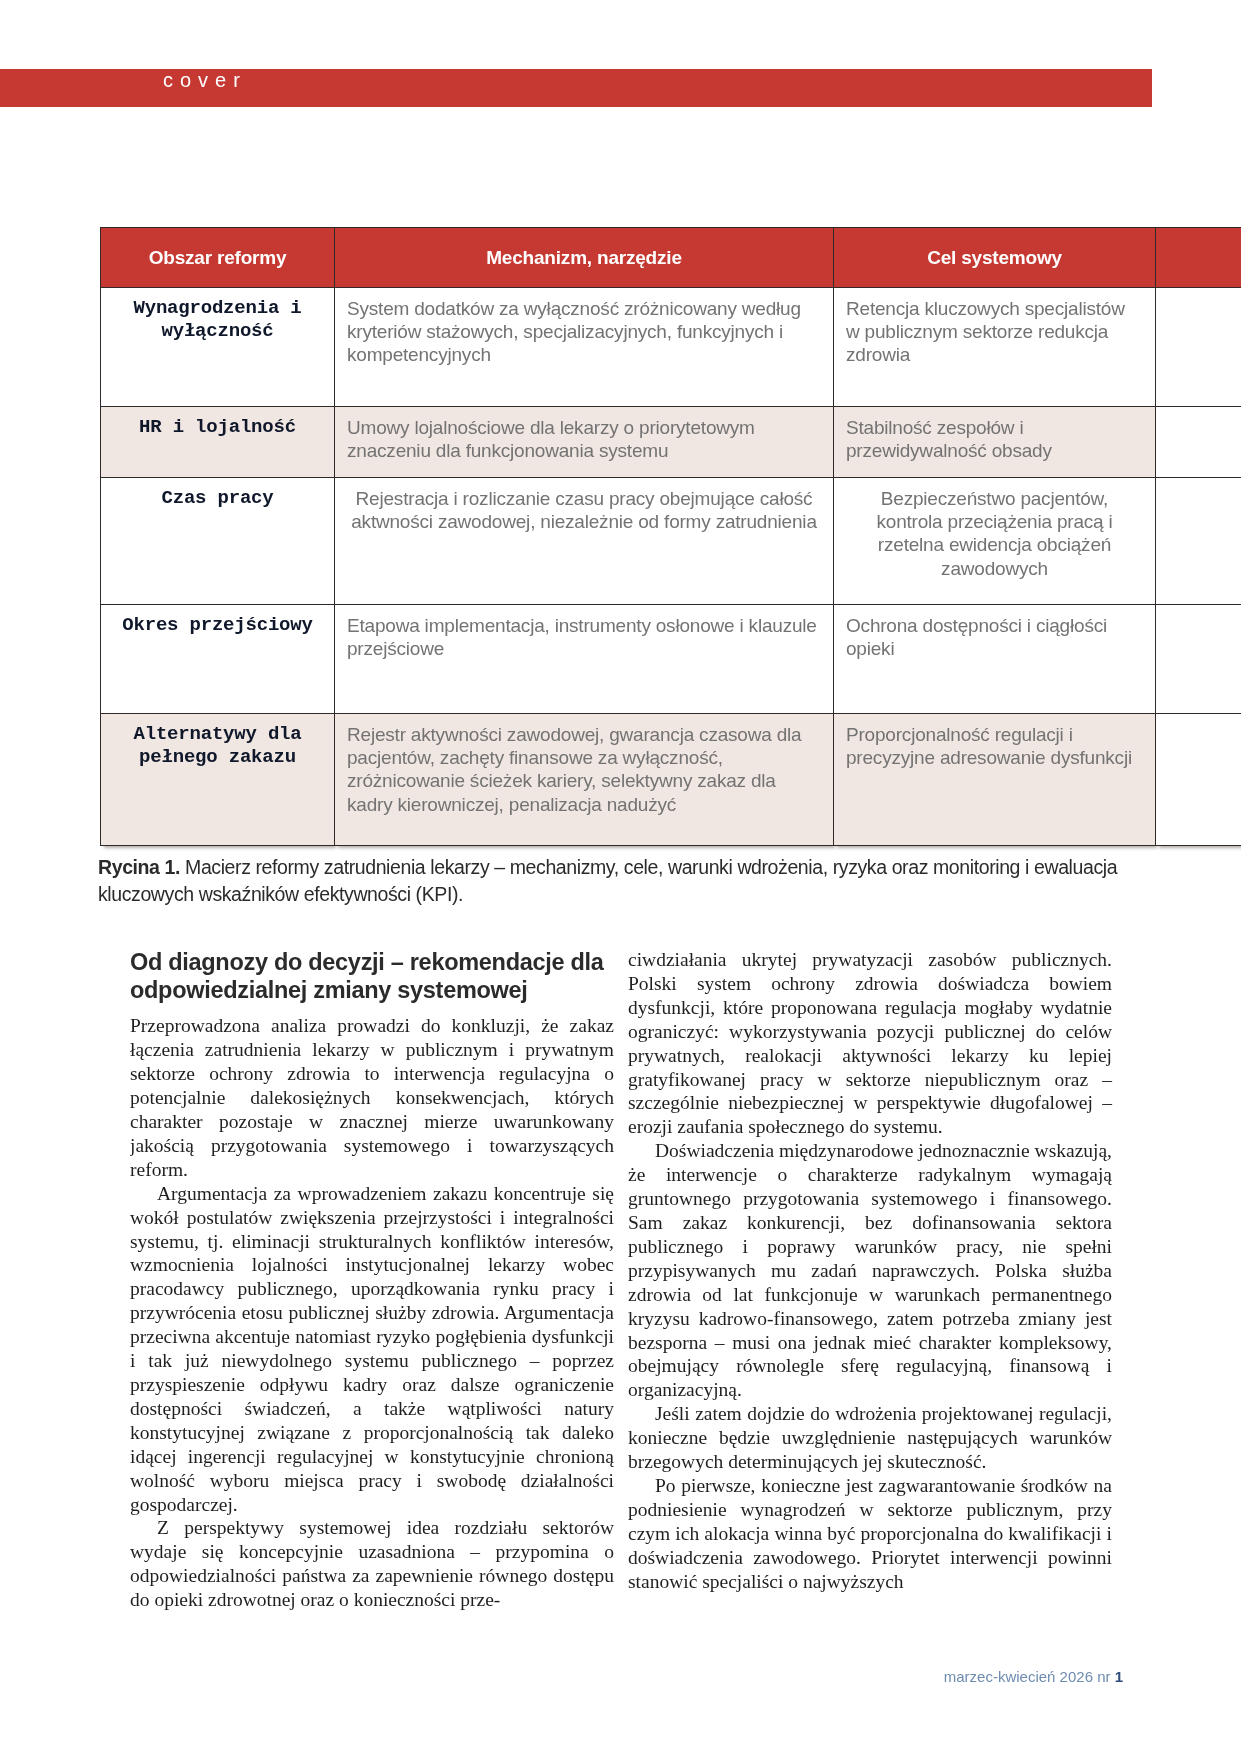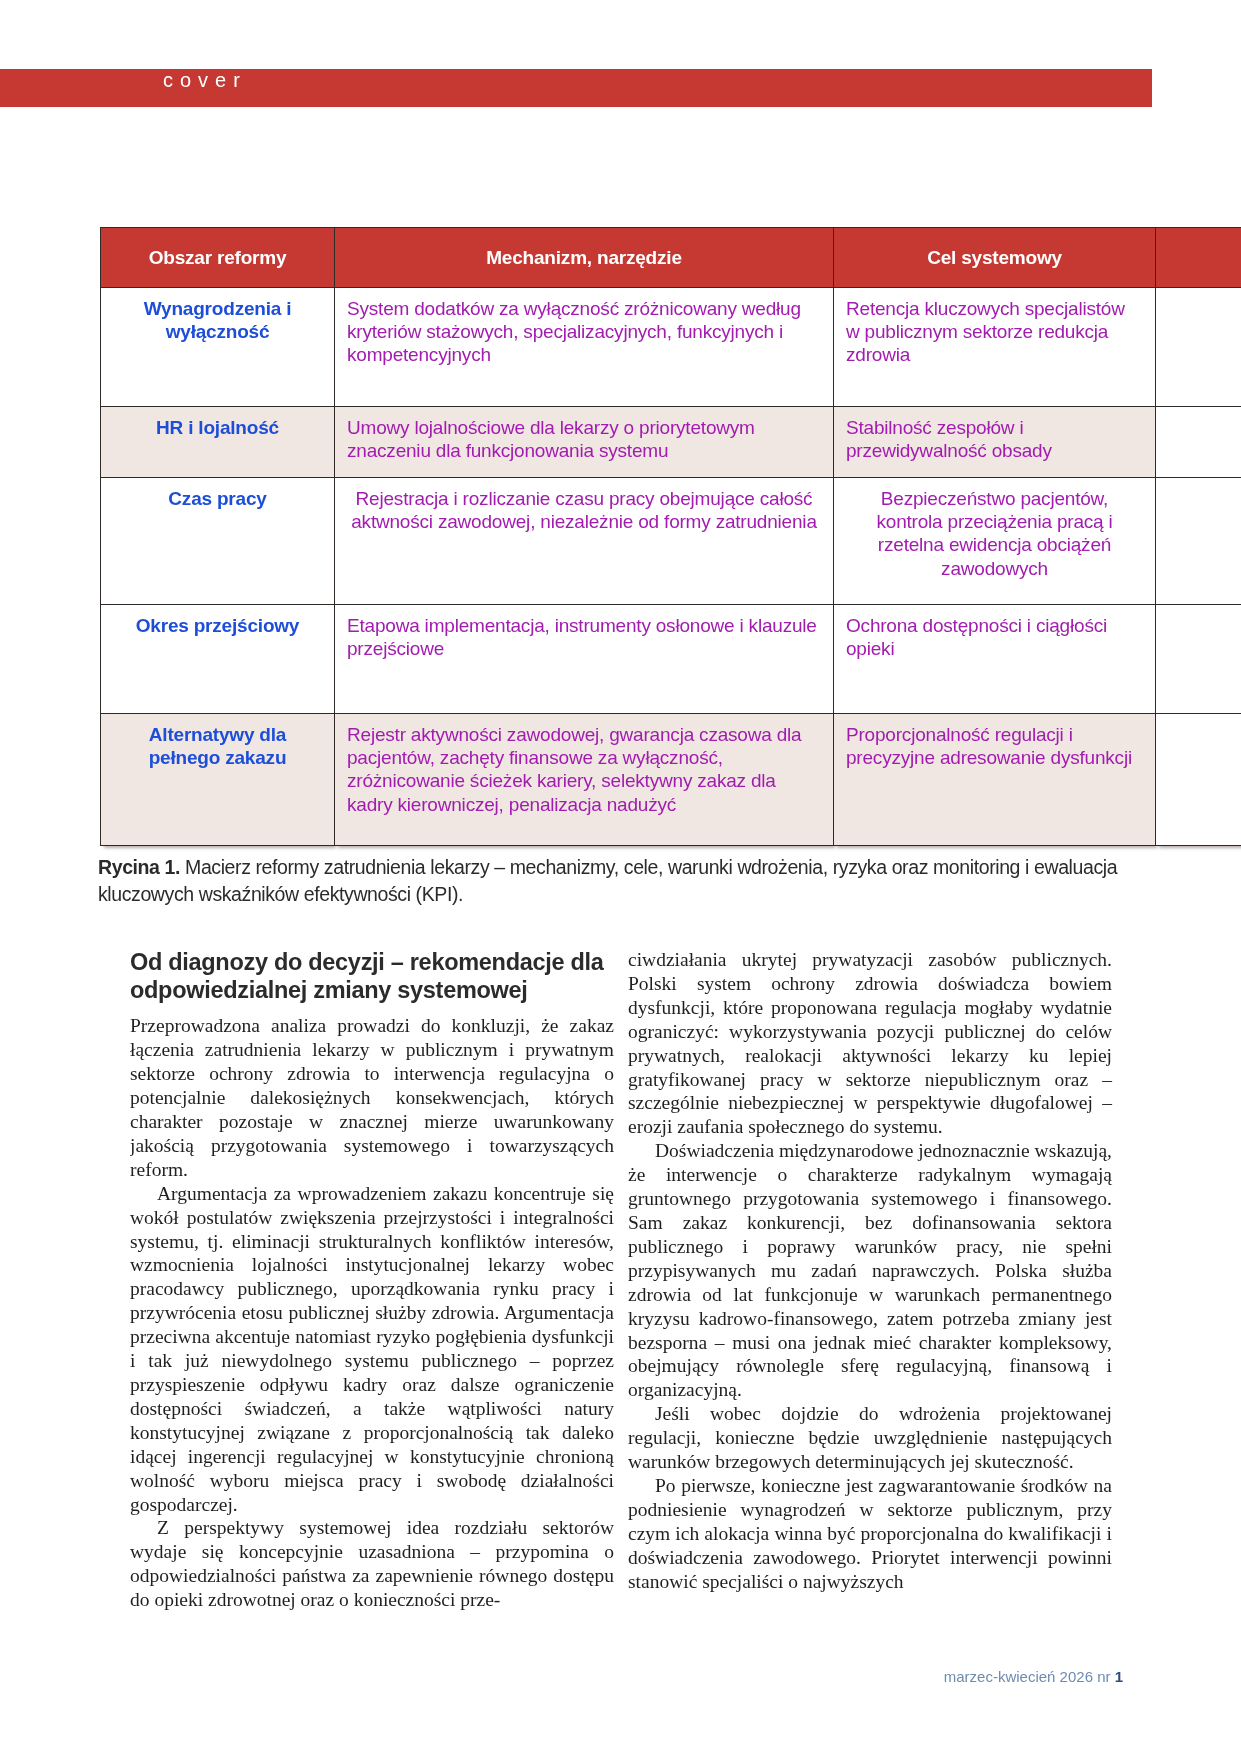--- a/index.html
+++ b/index.html
@@ -21,26 +21,26 @@
     position:absolute;left:100px;top:227px;width:1141px;
     border-collapse:collapse;table-layout:fixed;
   }
   .reform-table th{
     background:#c63933;color:#ffffff;font-size:19px;font-weight:bold;
     text-align:center;vertical-align:middle;height:55px;
     border:1px solid #2f2a28;padding:2px 12px;letter-spacing:-0.2px;
   }
   .reform-table td{
     vertical-align:top;padding:9px 12px;font-size:19px;line-height:1.22;
-    color:#a21caf;background:#ffffff;border:1px solid #2f2a28;
+    color:#737373;background:#ffffff;border:1px solid #2f2a28;
     letter-spacing:-0.2px;
     box-shadow:2px 3px 3px -1px rgba(95,75,65,0.45);
   }
   .reform-table td.area-cell{
-    font-weight:bold;text-align:center;color:#1d4ed8;
+    font-weight:bold;text-align:center;color:#0f172a;font-family:Liberation Mono, monospace;
   }
   .reform-table tr.beige td{background:#f1e7e2;}
   .reform-table tr.beige td.empty-cell{background:#ffffff;}
   .reform-table tr.r1 td{height:100px;}
   .reform-table tr.r2 td{height:52px;}
   .reform-table tr.r3 td{height:108px;text-align:center;}
   .reform-table tr.r4 td{height:61px;}
   .reform-table tr.r5 td{height:90px;}
   .reform-table tr.r6 td{height:113px;}
   
@@ -141,21 +141,21 @@
 <div class="article">
   <div class="col">
     <h2 class="article-heading">Od diagnozy do decyzji – rekomendacje dla odpowiedzialnej zmiany systemowej</h2>
     <p>Przeprowadzona analiza prowadzi do konkluzji, że zakaz łączenia zatrudnienia lekarzy w publicznym i prywatnym sektorze ochrony zdrowia to interwencja regulacyjna o potencjalnie dalekosiężnych konsekwencjach, których charakter pozostaje w znacznej mierze uwarunkowany jakością przygotowania systemowego i towarzyszących reform.</p>
     <p class="indent">Argumentacja za wprowadzeniem zakazu koncentruje się wokół postulatów zwiększenia przejrzystości i integralności systemu, tj. eliminacji strukturalnych konfliktów interesów, wzmocnienia lojalności instytucjonalnej lekarzy wobec pracodawcy publicznego, uporządkowania rynku pracy i przywrócenia etosu publicznej służby zdrowia. Argumentacja przeciwna akcentuje natomiast ryzyko pogłębienia dysfunkcji i tak już niewydolnego systemu publicznego – poprzez przyspieszenie odpływu kadry oraz dalsze ograniczenie dostępności świadczeń, a także wątpliwości natury konstytucyjnej związane z proporcjonalnością tak daleko idącej ingerencji regulacyjnej w konstytucyjnie chronioną wolność wyboru miejsca pracy i swobodę działalności gospodarczej.</p>
     <p class="indent">Z perspektywy systemowej idea rozdziału sektorów wydaje się koncepcyjnie uzasadniona – przypomina o odpowiedzialności państwa za zapewnienie równego dostępu do opieki zdrowotnej oraz o konieczności prze-</p>
   </div>
   <div class="col">
     <p>ciwdziałania ukrytej prywatyzacji zasobów publicznych. Polski system ochrony zdrowia doświadcza bowiem dysfunkcji, które proponowana regulacja mogłaby wydatnie ograniczyć: wykorzystywania pozycji publicznej do celów prywatnych, realokacji aktywności lekarzy ku lepiej gratyfikowanej pracy w sektorze niepublicznym oraz – szczególnie niebezpiecznej w perspektywie długofalowej – erozji zaufania społecznego do systemu.</p>
     <p class="indent">Doświadczenia międzynarodowe jednoznacznie wskazują, że interwencje o charakterze radykalnym wymagają gruntownego przygotowania systemowego i finansowego. Sam zakaz konkurencji, bez dofinansowania sektora publicznego i poprawy warunków pracy, nie spełni przypisywanych mu zadań naprawczych. Polska służba zdrowia od lat funkcjonuje w warunkach permanentnego kryzysu kadrowo-finansowego, zatem potrzeba zmiany jest bezsporna – musi ona jednak mieć charakter kompleksowy, obejmujący równolegle sferę regulacyjną, finansową i organizacyjną.</p>
-    <p class="indent">Jeśli wobec dojdzie do wdrożenia projektowanej regulacji, konieczne będzie uwzględnienie następujących warunków brzegowych determinujących jej skuteczność.</p>
+    <p class="indent">Jeśli zatem dojdzie do wdrożenia projektowanej regulacji, konieczne będzie uwzględnienie następujących warunków brzegowych determinujących jej skuteczność.</p>
     <p class="indent">Po pierwsze, konieczne jest zagwarantowanie środków na podniesienie wynagrodzeń w sektorze publicznym, przy czym ich alokacja winna być proporcjonalna do kwalifikacji i doświadczenia zawodowego. Priorytet interwencji powinni stanowić specjaliści o najwyższych</p>
   </div>
 </div>
 
 <div class="footer-left">
   <span class="page-number">22</span>
   <span class="journal-name"><span>menedżer </span><span class="bold">zdrowia</span></span>
 </div>
 <div class="footer-right">
   <span>marzec-kwiecień 2026 nr </span><span class="issue-number">1</span>

